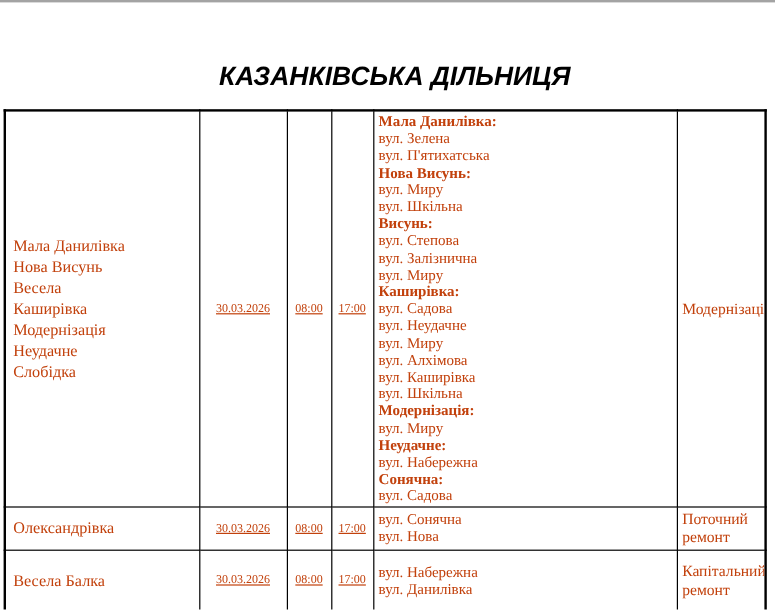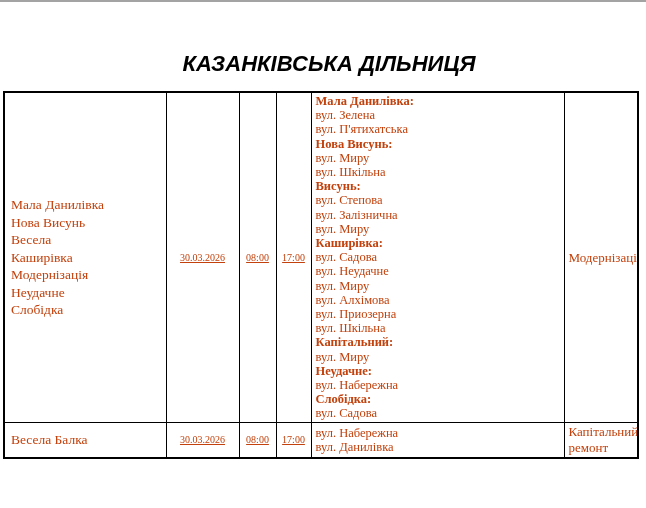--- a/index.html
+++ b/index.html
@@ -115,32 +115,45 @@
           <div class="street-line">вул. Шкільна</div>
           <div class="street-line bold">Висунь:</div>
           <div class="street-line">вул. Степова</div>
           <div class="street-line">вул. Залізнична</div>
           <div class="street-line">вул. Миру</div>
           <div class="street-line bold">Каширівка:</div>
           <div class="street-line">вул. Садова</div>
           <div class="street-line">вул. Неудачне</div>
           <div class="street-line">вул. Миру</div>
           <div class="street-line">вул. Алхімова</div>
-          <div class="street-line">вул. Приозерна</div>
+          <div class="street-line">вул. Каширівка</div>
           <div class="street-line">вул. Шкільна</div>
-          <div class="street-line bold">Капітальний:</div>
+          <div class="street-line bold">Модернізація:</div>
           <div class="street-line">вул. Миру</div>
           <div class="street-line bold">Неудачне:</div>
           <div class="street-line">вул. Набережна</div>
-          <div class="street-line bold">Слобідка:</div>
+          <div class="street-line bold">Сонячна:</div>
           <div class="street-line">вул. Садова</div>
         </td>
     <td class="worktype-cell">Модернізація</td>
   </tr>
 
+  <tr>
+    <td class="settlement-cell">
+          <div class="settlement-line">Олександрівка</div>
+        </td>
+    <td class="date-cell">30.03.2026</td>
+    <td class="time-cell">08:00</td>
+    <td class="time-cell">17:00</td>
+    <td class="streets-cell">
+          <div class="street-line">вул. Сонячна</div>
+          <div class="street-line">вул. Нова</div>
+        </td>
+    <td class="worktype-cell">Поточний ремонт</td>
+  </tr>
 
   <tr>
     <td class="settlement-cell">
           <div class="settlement-line">Весела Балка</div>
         </td>
     <td class="date-cell">30.03.2026</td>
     <td class="time-cell">08:00</td>
     <td class="time-cell">17:00</td>
     <td class="streets-cell">
           <div class="street-line">вул. Набережна</div>

